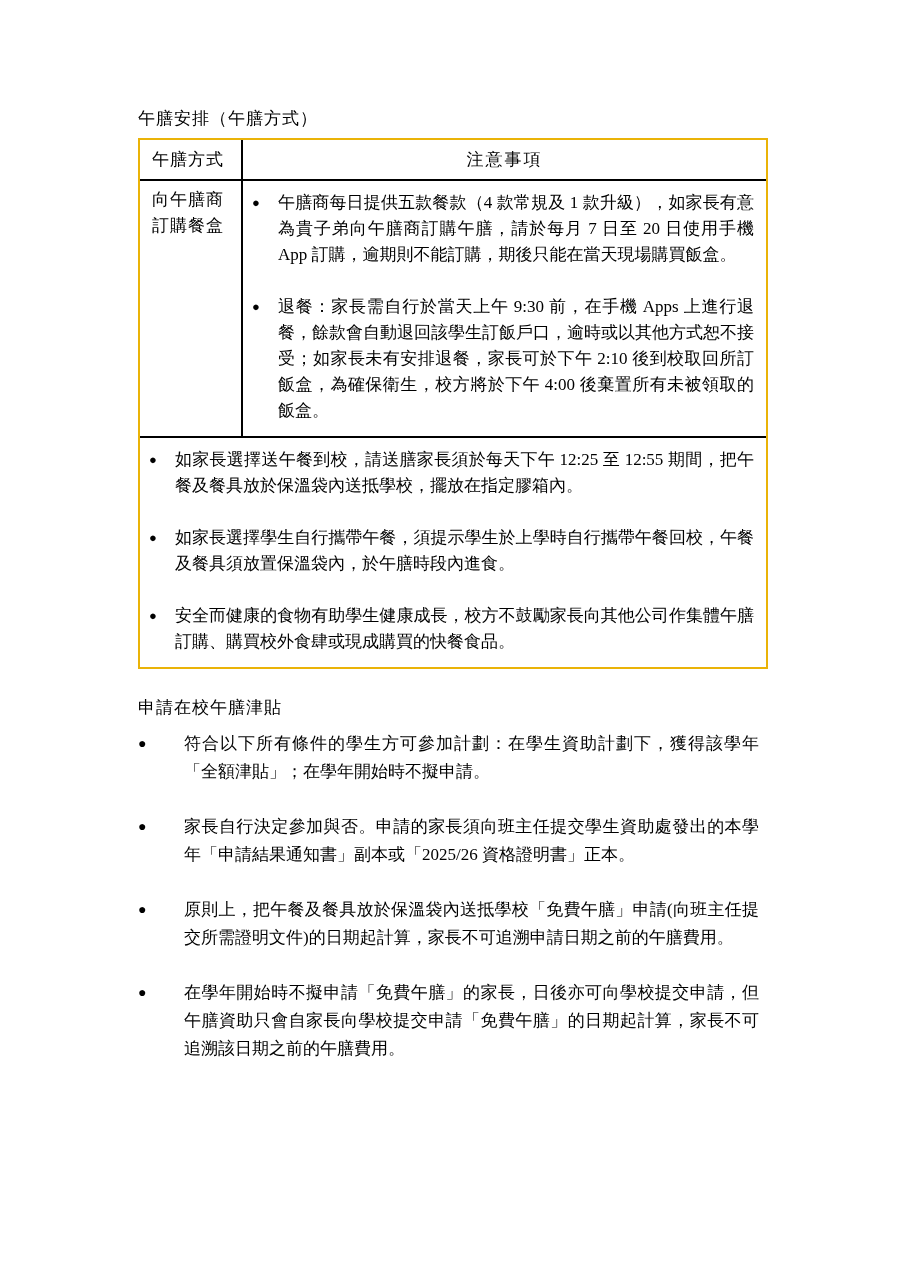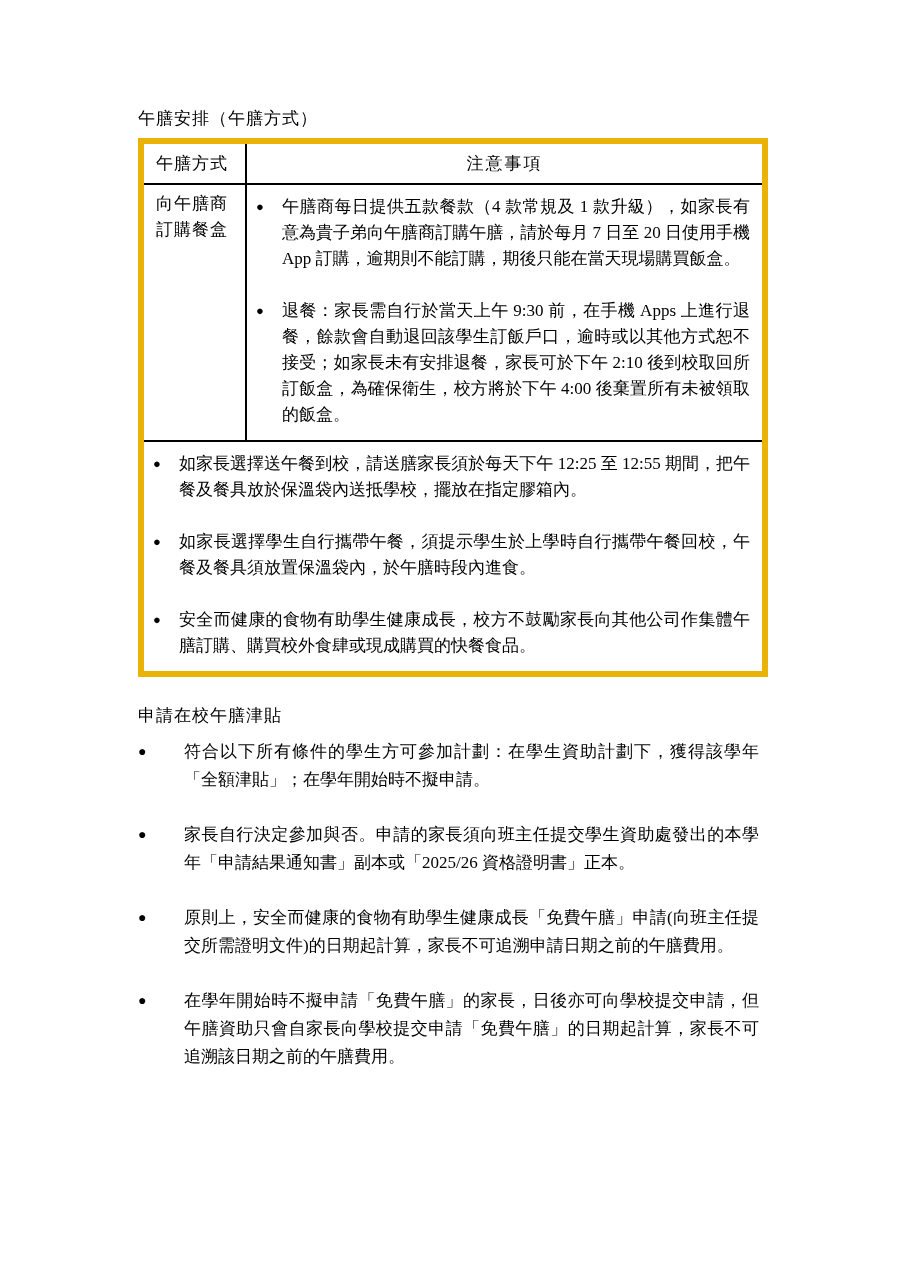--- a/index.html
+++ b/index.html
@@ -28,21 +28,21 @@
     font-size: 17px;
     line-height: 18px;
     margin-bottom: 10px;
     letter-spacing: 1px;
     white-space: nowrap;
   }
   
   .lunch-table {
     width: 630px;
     box-sizing: border-box;
-    border: 6px solid #eab308;
+    border: 2px solid #eab308;
   }
   .t-header {
     display: flex;
     border-bottom: 2px solid #000;
   }
   .method-col {
     width: 103px;
     box-sizing: border-box;
     border-right: 2px solid #000;
     padding: 6px 10px 6px 12px;
@@ -189,21 +189,21 @@
       <div class="sbullet">
         <span class="marker">●</span>
         <span class="btext">符合以下所有條件的學生方可參加計劃：在學生資助計劃下，獲得該學年「全額津貼」；在學年開始時不擬申請。</span>
       </div>
       <div class="sbullet">
         <span class="marker">●</span>
         <span class="btext">家長自行決定參加與否。申請的家長須向班主任提交學生資助處發出的本學年「申請結果通知書」副本或「2025/26 資格證明書」正本。</span>
       </div>
       <div class="sbullet">
         <span class="marker">●</span>
-        <span class="btext">原則上，安全而健康的食物有助學生健康成長「免費午膳」申請(向班主任提交所需證明文件)的日期起計算，家長不可追溯申請日期之前的午膳費用。</span>
+        <span class="btext">原則上，把午餐及餐具放於保溫袋內送抵學校「免費午膳」申請(向班主任提交所需證明文件)的日期起計算，家長不可追溯申請日期之前的午膳費用。</span>
       </div>
       <div class="sbullet">
         <span class="marker">●</span>
         <span class="btext">在學年開始時不擬申請「免費午膳」的家長，日後亦可向學校提交申請，但午膳資助只會自家長向學校提交申請「免費午膳」的日期起計算，家長不可追溯該日期之前的午膳費用。</span>
       </div>
     </div>
 
   </div>
 </div>
 

